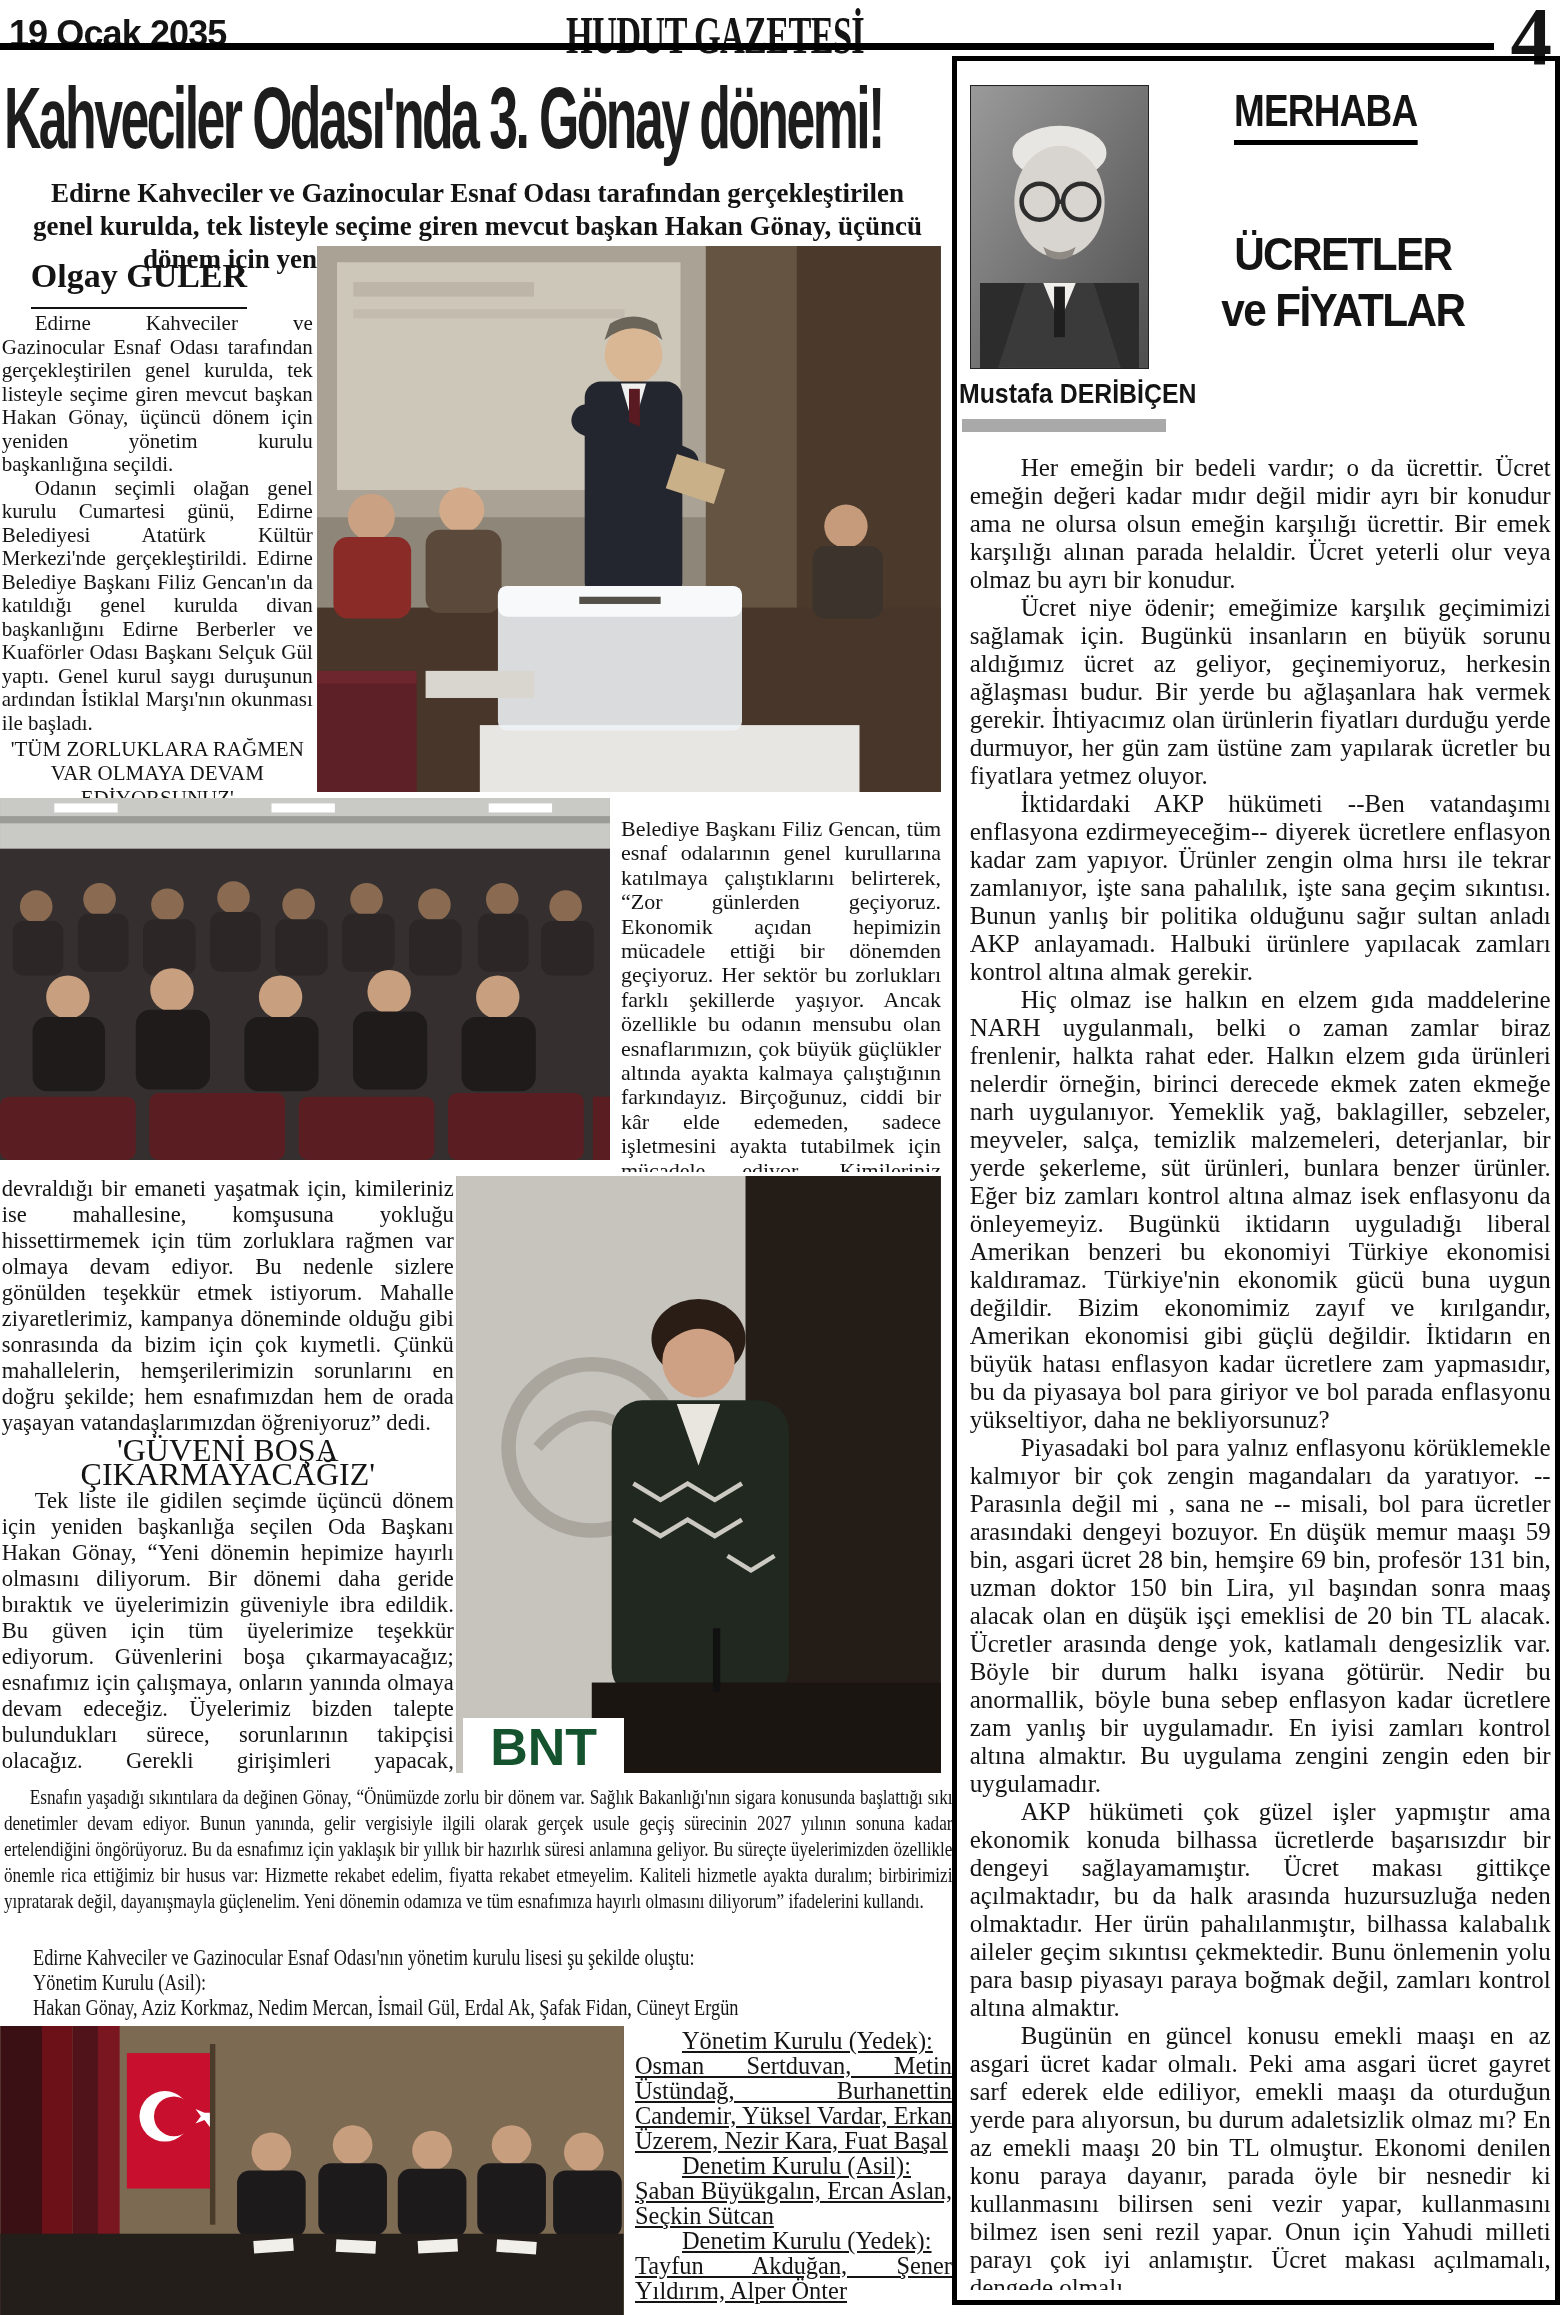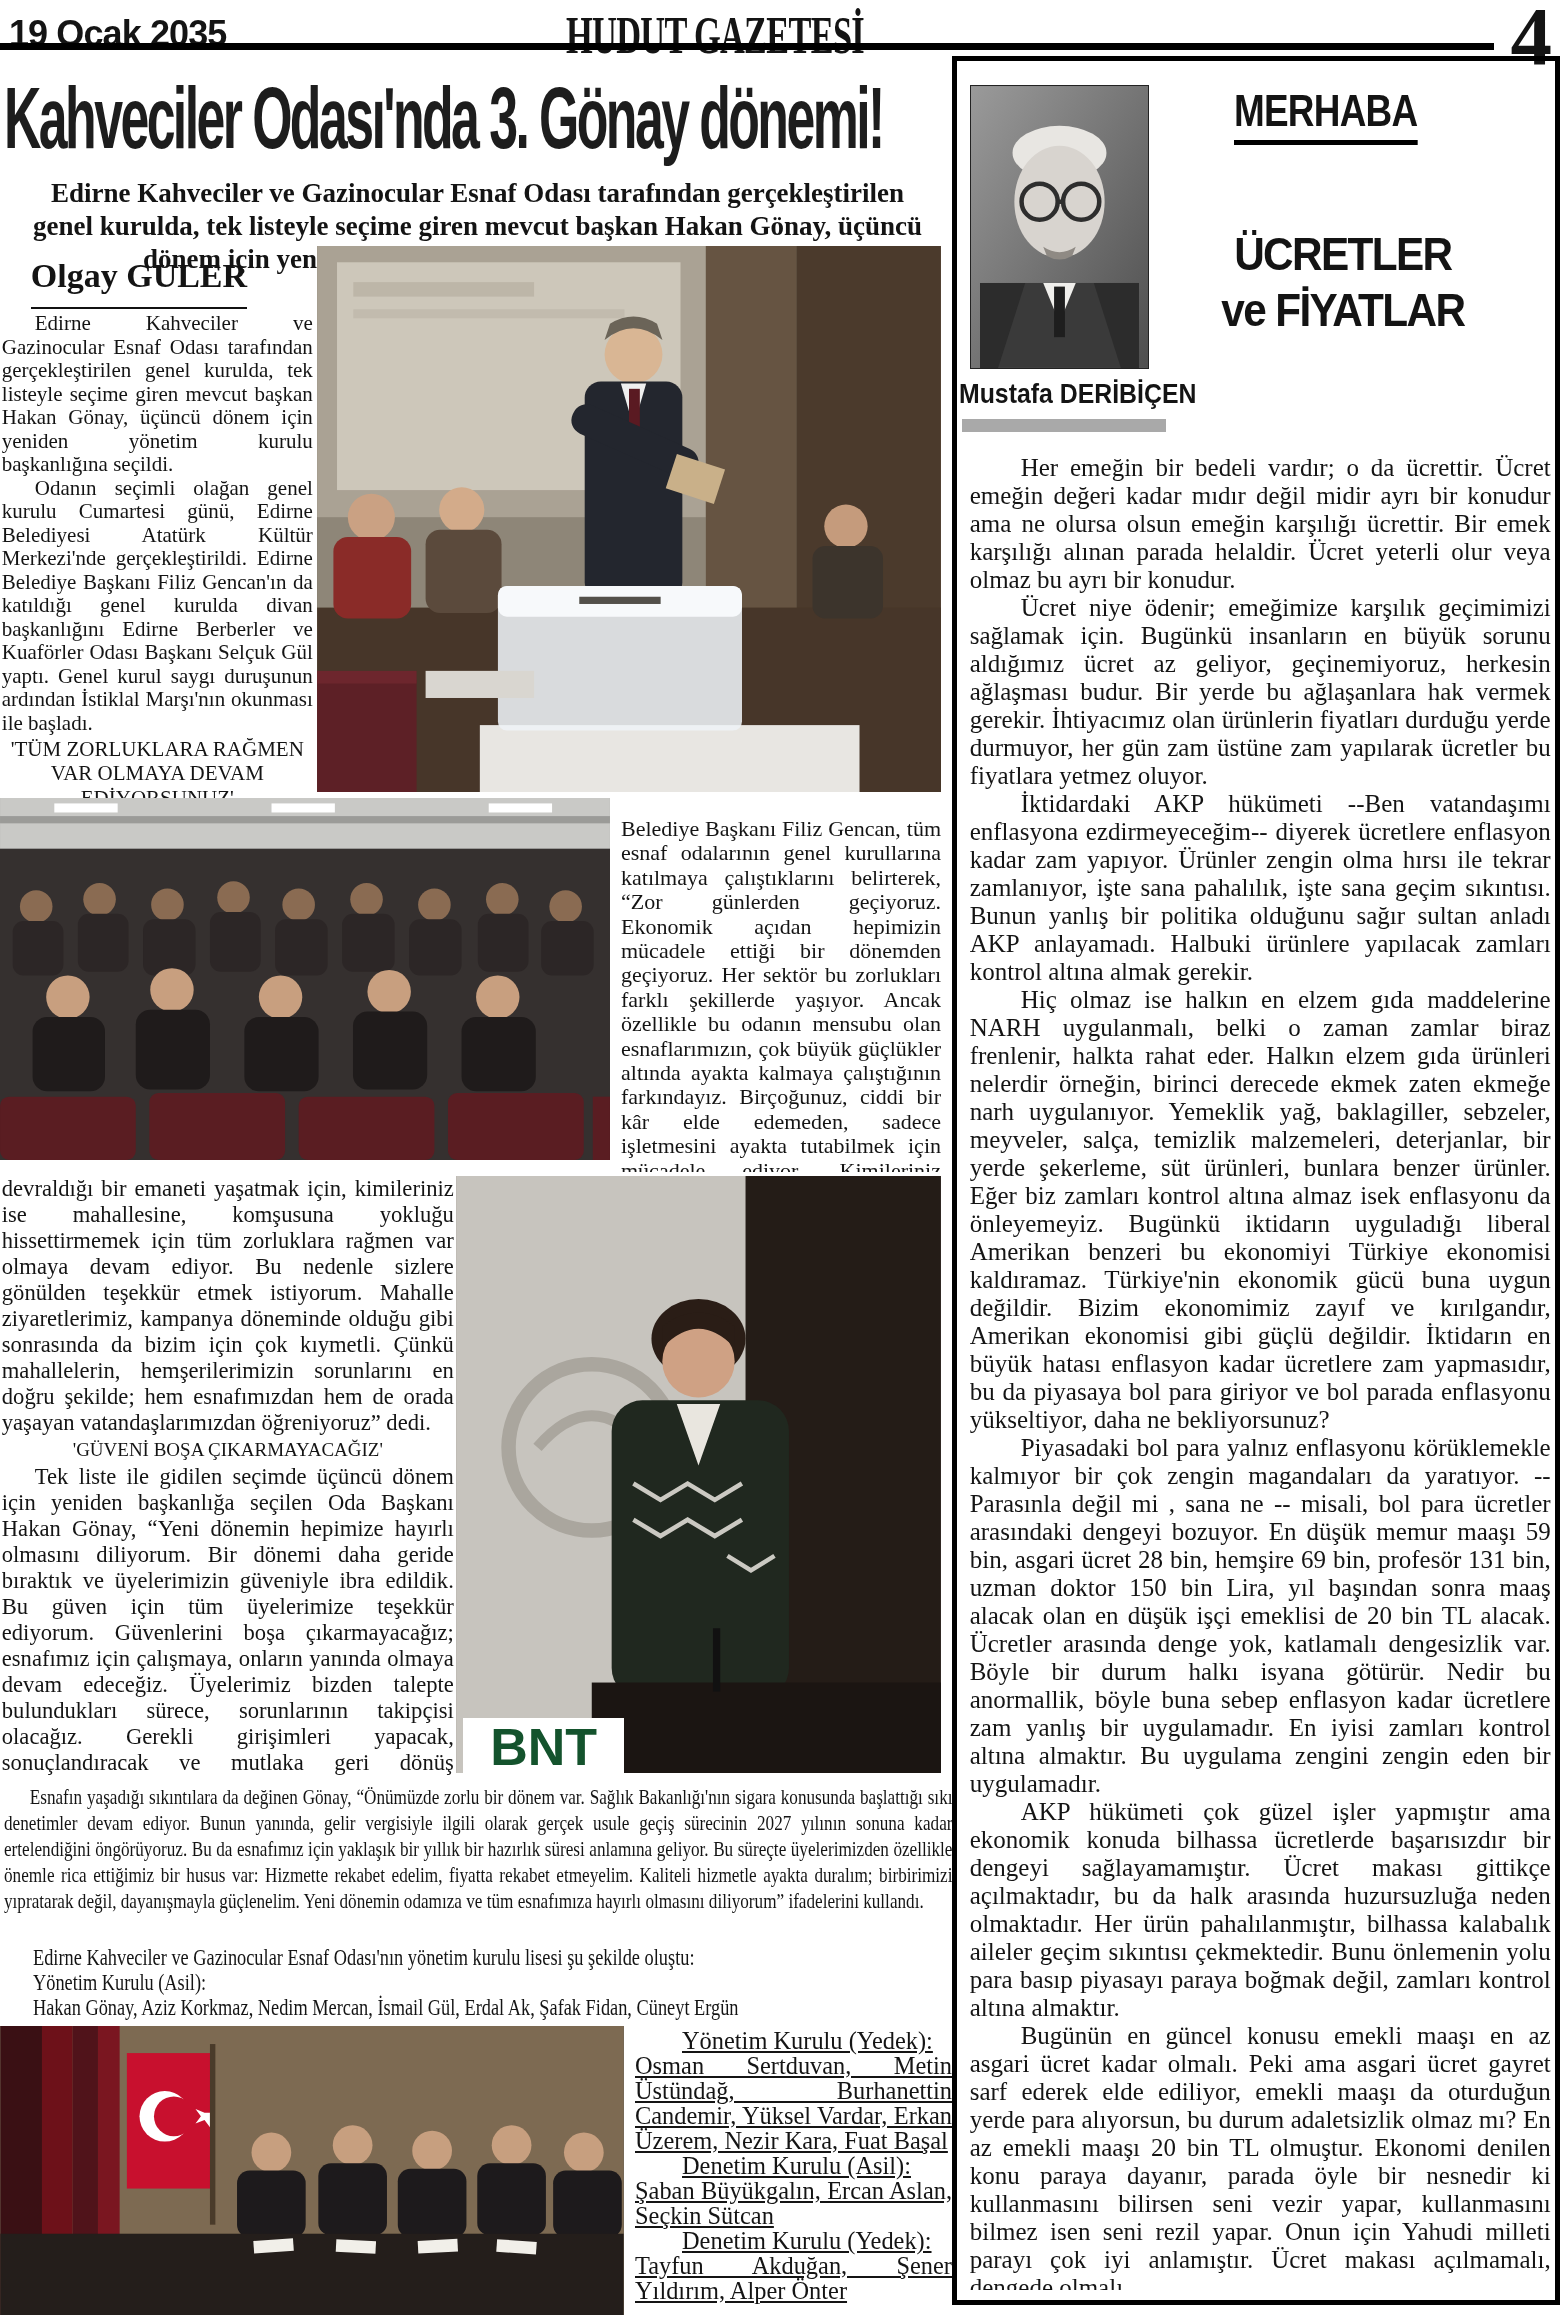--- a/index.html
+++ b/index.html
@@ -19,21 +19,21 @@
   .headline{left:3.6px;top:67px;font:bold 72px "Liberation Sans",sans-serif;letter-spacing:-3.6px;
             white-space:nowrap;transform:scale(.72,1.22);transform-origin:left top;color:#1d1d1d;}
   .lede{left:25px;top:177px;width:905px;text-align:center;font-weight:bold;
         font-size:27px;line-height:33px;}
   .leftcol{left:1.8px;top:264px;width:311px;height:534px;font-size:21px;line-height:23.5px;overflow:hidden;}
   .byline{display:inline-block;margin-left:29px;font-weight:bold;font-size:34px;
           border-bottom:2.7px solid #111;padding-bottom:19px;margin-bottom:3.6px;}
   .subhead{font-weight:normal;text-align:center;font-size:21px;line-height:24.4px;margin:1.8px 0;}
   .midcol{left:621px;top:817px;width:320px;height:355px;font-size:22px;line-height:24.4px;overflow:hidden;}
   .lowleft{left:1.8px;top:1176px;width:452px;height:599px;font-size:22.6px;line-height:26px;overflow:hidden;}
-  .lowleft .subhead{font-size:19px;}
+  .lowleft .subhead{font-size:32px;}
   .subhead3{left:0;top:1750px;width:948px;text-align:center;font-weight:bold;font-size:26px;}
   .cond{transform:scaleX(.78);transform-origin:left top;}
   .widepara{left:3.6px;top:1784px;width:1216px;font-size:22px;line-height:26px;}
   .boardintro{left:33px;top:1945px;width:1167px;font-size:23.5px;line-height:25px;}
   .rlist{left:635px;top:2028px;width:317px;height:286px;font-size:24.4px;line-height:25px;overflow:hidden;text-decoration:underline;}
   .blabel{text-indent:47px;}
   
   .photo{position:absolute;overflow:hidden;background:#6f665c;}
   .bnt{position:absolute;left:7.2px;bottom:-5.4px;width:161px;height:60px;background:#fff;
        color:#14532d;font:bold 52px "Liberation Sans",sans-serif;text-align:center;line-height:58px;}

